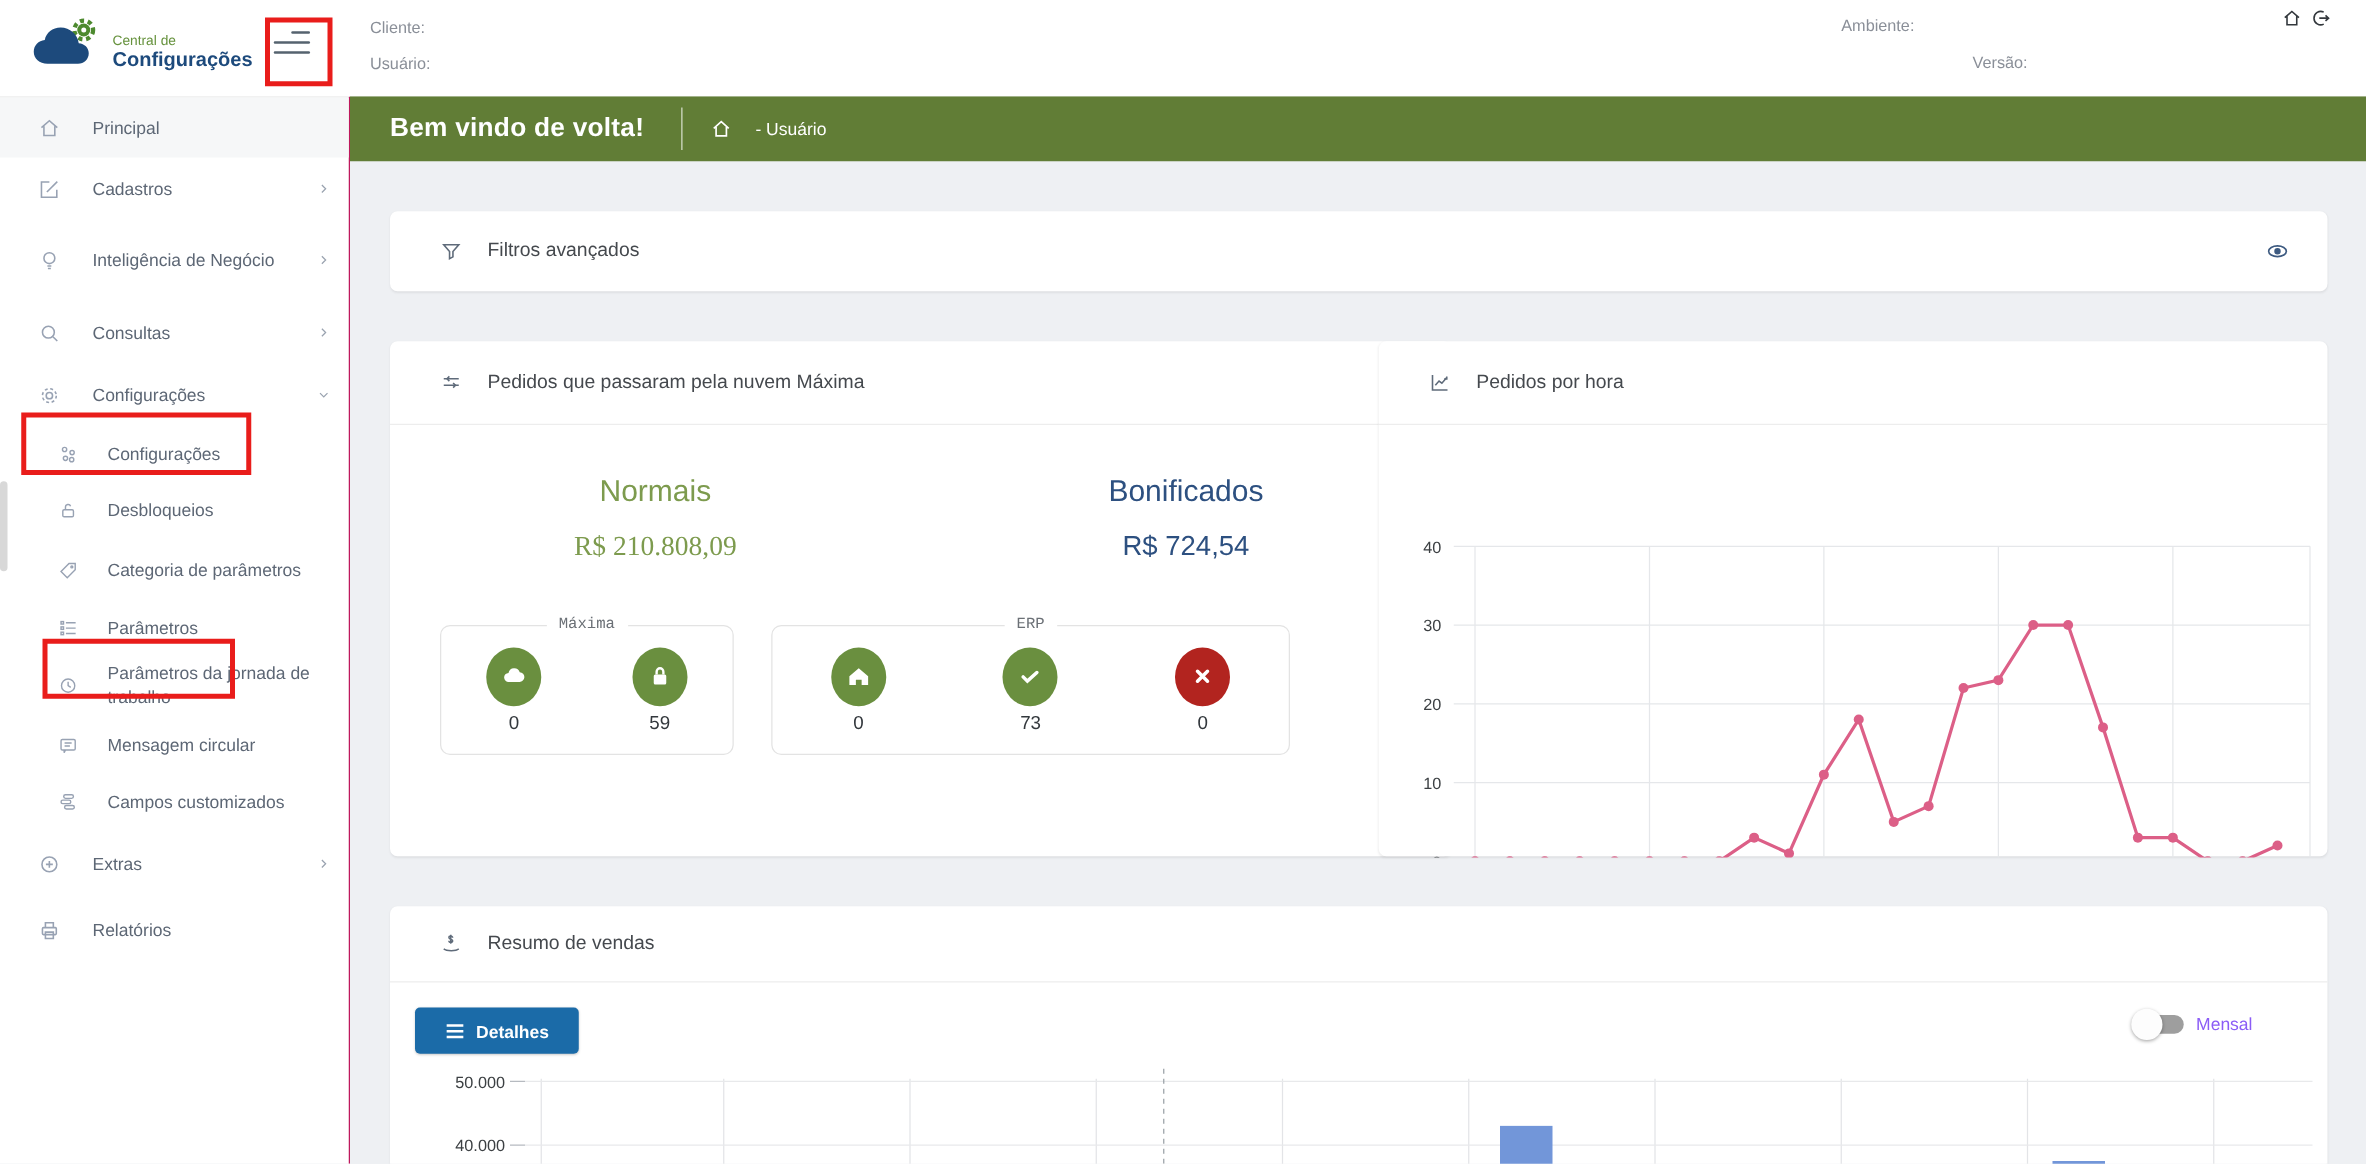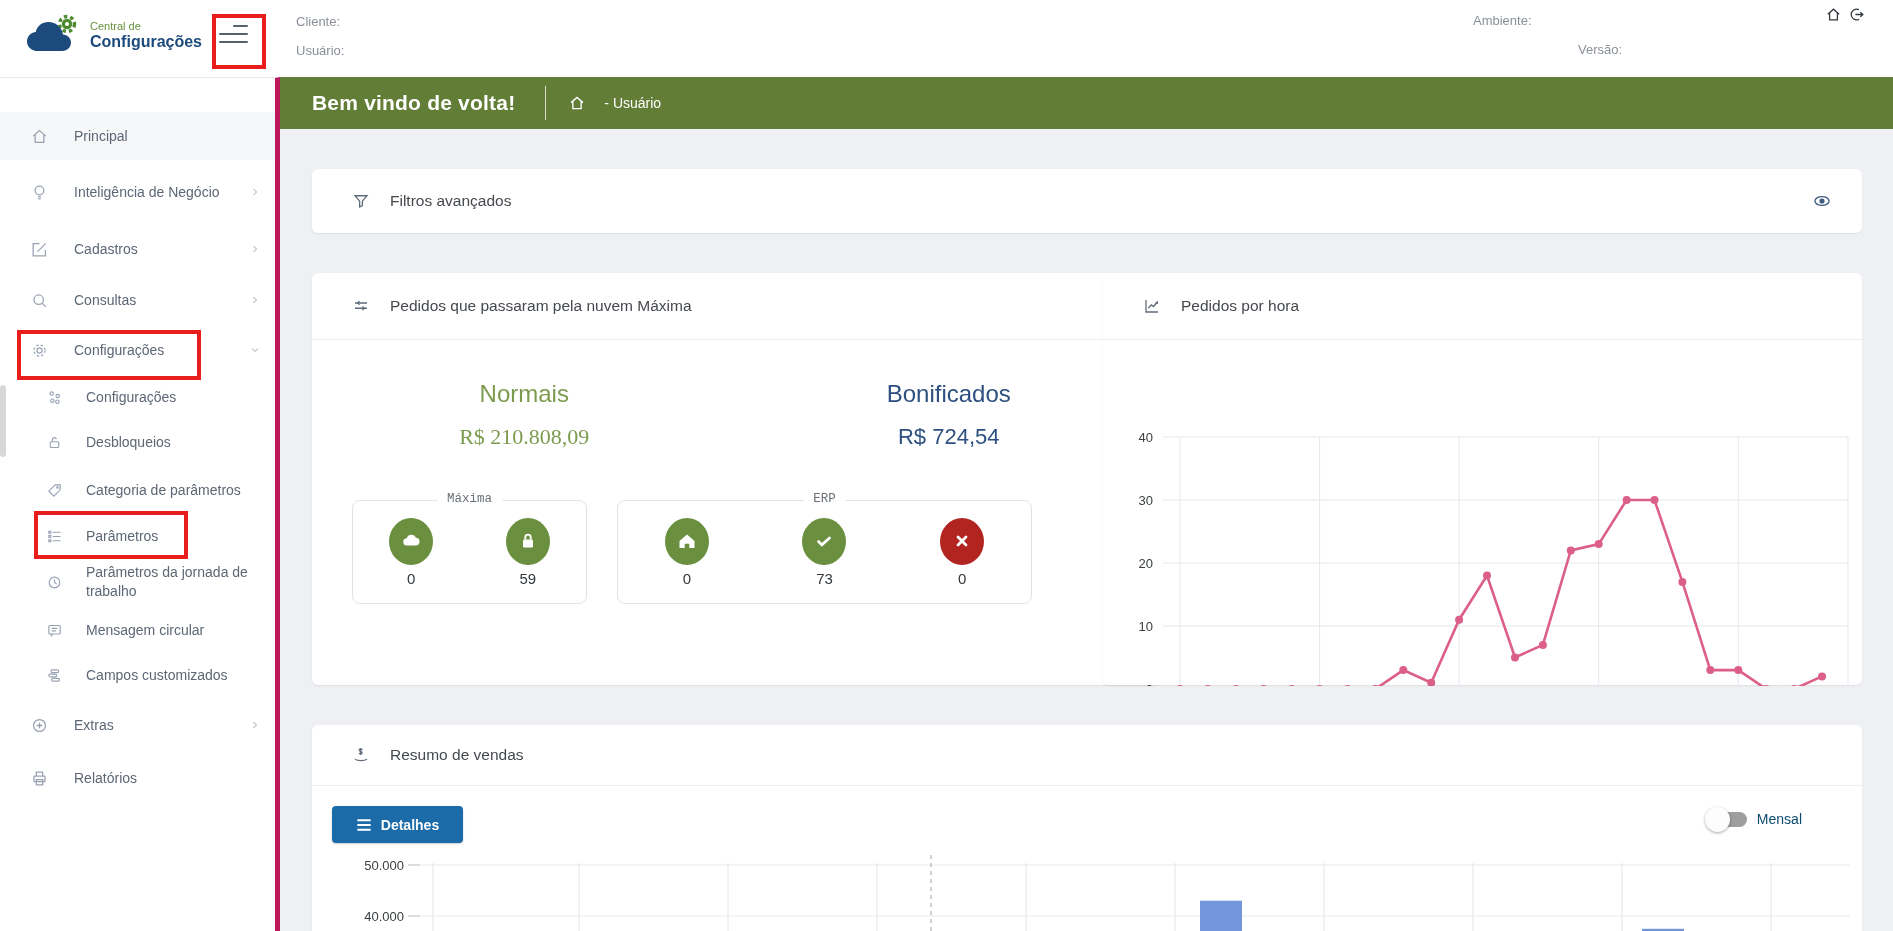--- a/index.html
+++ b/index.html
@@ -3,39 +3,39 @@
 <meta charset="utf-8">
 <style>
   html,body{margin:0;padding:0;}
   body{
     width:1893px;height:931px;overflow:hidden;position:relative;
     background:#eef0f3;font-family:"Liberation Sans",sans-serif;color:#3c4043;
   }
   svg{display:block;}
   
   .topbar{position:absolute;left:0;top:0;width:1893px;height:77px;background:#fff;z-index:5;}
-  .logo-wrap{position:absolute;left:24px;top:14px;display:flex;align-items:center;}
+  .logo-wrap{position:absolute;left:24px;top:14px;display:flex;align-items:flex-end;}
   .logo-text{margin-left:6px;line-height:1.15;}
   .logo-line1{font-size:11px;color:#66923d;}
   .logo-line2{font-size:16px;font-weight:bold;color:#1d4a7c;}
   .hamburger{position:absolute;left:219px;top:22px;width:30px;height:26px;cursor:pointer;}
   .hamburger .l{position:absolute;height:2px;background:#55636f;border-radius:1px;}
   .topbar-label{position:absolute;font-size:13px;color:#8a8f98;}
   .top-icons{position:absolute;right:28px;top:6px;display:flex;gap:6px;color:#33383d;}
   
   .ann{position:absolute;border:4px solid #e91d1b;z-index:40;pointer-events:none;}
   
   .banner{position:absolute;left:280px;top:77px;width:1613px;height:52px;background:#617d36;
           display:flex;align-items:center;color:#fff;z-index:4;}
   .banner-title{font-size:21px;font-weight:bold;margin-left:32px;letter-spacing:.2px;}
   .banner-sep{width:1px;height:34px;background:rgba(255,255,255,.75);margin:0 22px 0 30px;}
   .banner-crumb{font-size:14px;margin-left:18px;}
   
   .sidebar{position:absolute;left:0;top:77px;width:280px;height:854px;background:#fff;
-           border-right:5px solid #be185d;border-top:1px solid #e8e8e8;padding-top:34px;box-sizing:border-box;z-index:3;}
+           border-right:1px solid #be185d;border-top:1px solid #e8e8e8;box-sizing:border-box;z-index:3;}
   .srow{display:flex;align-items:center;padding:0 14px 0 30px;cursor:pointer;}
   .srow .sicon{width:20px;color:#98a2b3;flex:0 0 auto;}
   .slabel{margin-left:24px;font-size:14px;color:#5d6775;width:162px;line-height:1.35;}
   .schev{margin-left:auto;color:#9aa3b0;}
   .ssub{padding-left:46px;}
   .ssub .slabel{margin-left:20px;width:168px;}
   .sidebar-scroll{position:absolute;left:0;top:385px;width:6px;height:72px;background:#d8d8d8;border-radius:3px;z-index:6;}
   
   .card{position:absolute;background:#fff;border-radius:6px;box-shadow:0 1px 2px rgba(0,0,0,.07);}
   .card-head{display:flex;align-items:center;height:66px;border-bottom:1px solid #ededed;padding:0 30px 0 40px;}
@@ -69,21 +69,21 @@
   
   .sales-card{left:312px;top:725px;width:1550px;height:260px;}
   .sales-head{display:flex;align-items:center;height:60px;border-bottom:1px solid #ededed;padding:0 19px 0 40px;}
   .details-btn{position:absolute;left:20px;top:81px;width:131px;height:37px;background:#1b6ba8;border:none;
                border-radius:4px;color:#fff;font-size:14px;font-weight:bold;display:flex;align-items:center;
                justify-content:center;gap:9px;cursor:pointer;font-family:"Liberation Sans",sans-serif;box-shadow:0 1px 2px rgba(0,0,0,.2);}
   .toggle-wrap{position:absolute;right:60px;top:86px;display:flex;align-items:center;gap:10px;}
   .toggle{position:relative;width:36px;height:15px;background:#9e9e9e;border-radius:8px;cursor:pointer;}
   .toggle-knob{position:absolute;left:-6px;top:-5px;width:25px;height:25px;border-radius:50%;background:#fdfdfd;
                box-shadow:0 1px 3px rgba(0,0,0,.35);}
-  .toggle-label{font-size:14px;color:#0c4a6e;}
+  .toggle-label{font-size:14px;color:#8b5cf6;}
   .ctick{font-family:"Liberation Sans",sans-serif;font-size:13px;fill:#3c4043;}
 </style>
 </head>
 <body>
 
 <div class="topbar">
   <div class="logo-wrap">
     <svg width="60" height="44" viewBox="0 0 60 44">
       <circle cx="43" cy="10" r="7.5" fill="none" stroke="#4d8a2f" stroke-width="3.4" stroke-dasharray="3.4 3"></circle>
       <circle cx="43" cy="10" r="5.2" fill="#4d8a2f"></circle>
@@ -137,43 +137,43 @@
 
   <div class="srow" style="height:48px;background:#f6f7f8;">
     <span class="sicon">
       <svg width="19" height="19" viewBox="0 0 24 24" fill="none" stroke="currentColor" stroke-width="1.6">
           <path d="M4 11.5 12 4.5l8 7M6.5 10v9.5h11V10"></path>
         </svg>
     </span>
     <span class="slabel">Principal</span>
   </div>
 
-  <div class="srow" style="height:64px;">
-    <span class="sicon">
-      <svg width="19" height="19" viewBox="0 0 24 24" fill="none" stroke="currentColor" stroke-width="1.6">
-          <circle cx="12" cy="9.5" r="5.5"></circle>
-          <path d="M10 17.5h4M10.5 20h3"></path>
-        </svg>
-    </span>
-    <span class="slabel">Inteligência de Negócio</span>
+  <div class="srow" style="height:50px;">
+    <span class="sicon">
+      <svg width="19" height="19" viewBox="0 0 24 24" fill="none" stroke="currentColor" stroke-width="1.6">
+          <path d="M19.5 12.5V20H4V4.5h8"></path>
+          <path d="M9.5 14.7 20 4.2"></path>
+        </svg>
+    </span>
+    <span class="slabel">Cadastros</span>
     <span class="schev">
       <svg width="12" height="12" viewBox="0 0 24 24" fill="none" stroke="currentColor" stroke-width="2">
           <path d="M9 6l6 6-6 6"></path>
         </svg>
     </span>
   </div>
 
-  <div class="srow" style="height:50px;">
-    <span class="sicon">
-      <svg width="19" height="19" viewBox="0 0 24 24" fill="none" stroke="currentColor" stroke-width="1.6">
-          <path d="M19.5 12.5V20H4V4.5h8"></path>
-          <path d="M9.5 14.7 20 4.2"></path>
-        </svg>
-    </span>
-    <span class="slabel">Cadastros</span>
+  <div class="srow" style="height:64px;">
+    <span class="sicon">
+      <svg width="19" height="19" viewBox="0 0 24 24" fill="none" stroke="currentColor" stroke-width="1.6">
+          <circle cx="12" cy="9.5" r="5.5"></circle>
+          <path d="M10 17.5h4M10.5 20h3"></path>
+        </svg>
+    </span>
+    <span class="slabel">Inteligência de Negócio</span>
     <span class="schev">
       <svg width="12" height="12" viewBox="0 0 24 24" fill="none" stroke="currentColor" stroke-width="2">
           <path d="M9 6l6 6-6 6"></path>
         </svg>
     </span>
   </div>
 
   <div class="srow" style="height:52px;">
     <span class="sicon">
       <svg width="19" height="19" viewBox="0 0 24 24" fill="none" stroke="currentColor" stroke-width="1.6">

